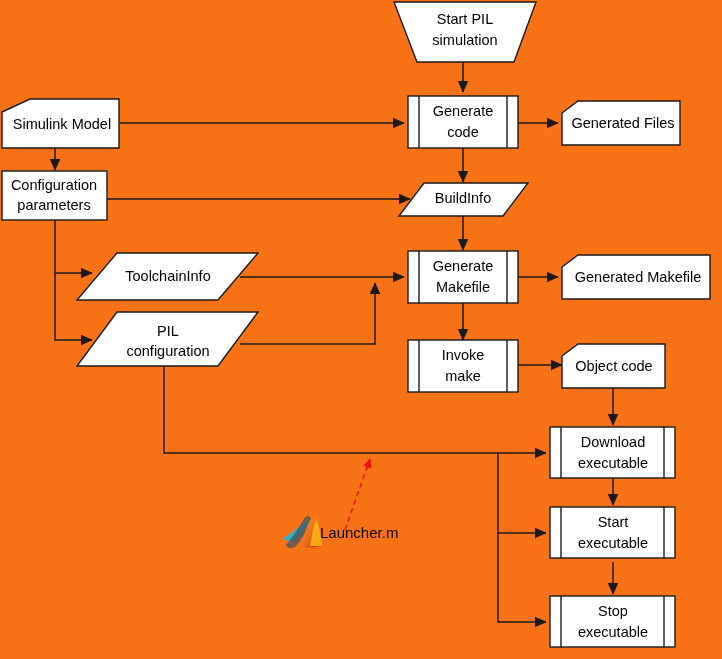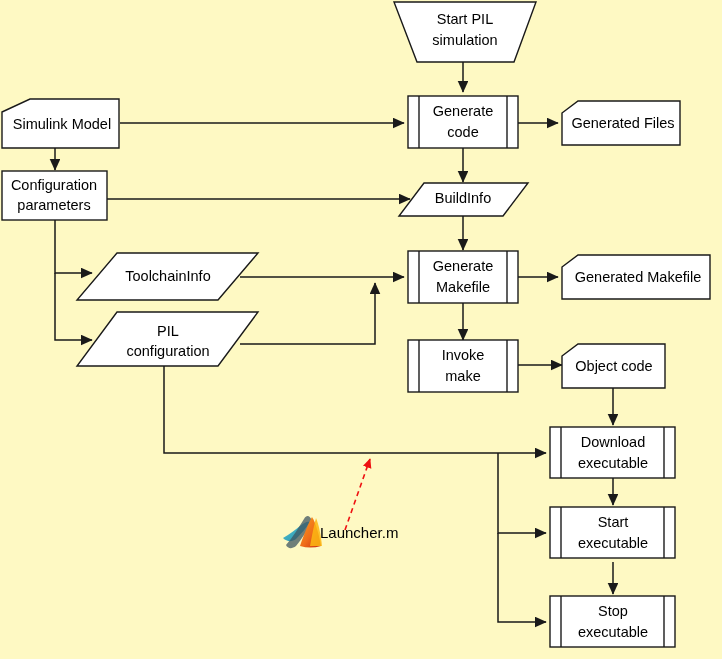--- a/index.html
+++ b/index.html
@@ -10,21 +10,21 @@
   body {
     width: 722px;
     height: 659px;
     font-family: "Liberation Sans", sans-serif;
     overflow: hidden;
   }
   #diagram-root {
     position: relative;
     width: 722px;
     height: 659px;
-    background: #fef9c3;
+    background: #f97316;
   }
   svg#flow {
     position: absolute;
     top: 0;
     left: 0;
     width: 722px;
     height: 659px;
   }
   .shape-outline {
     fill: #ffffff;

